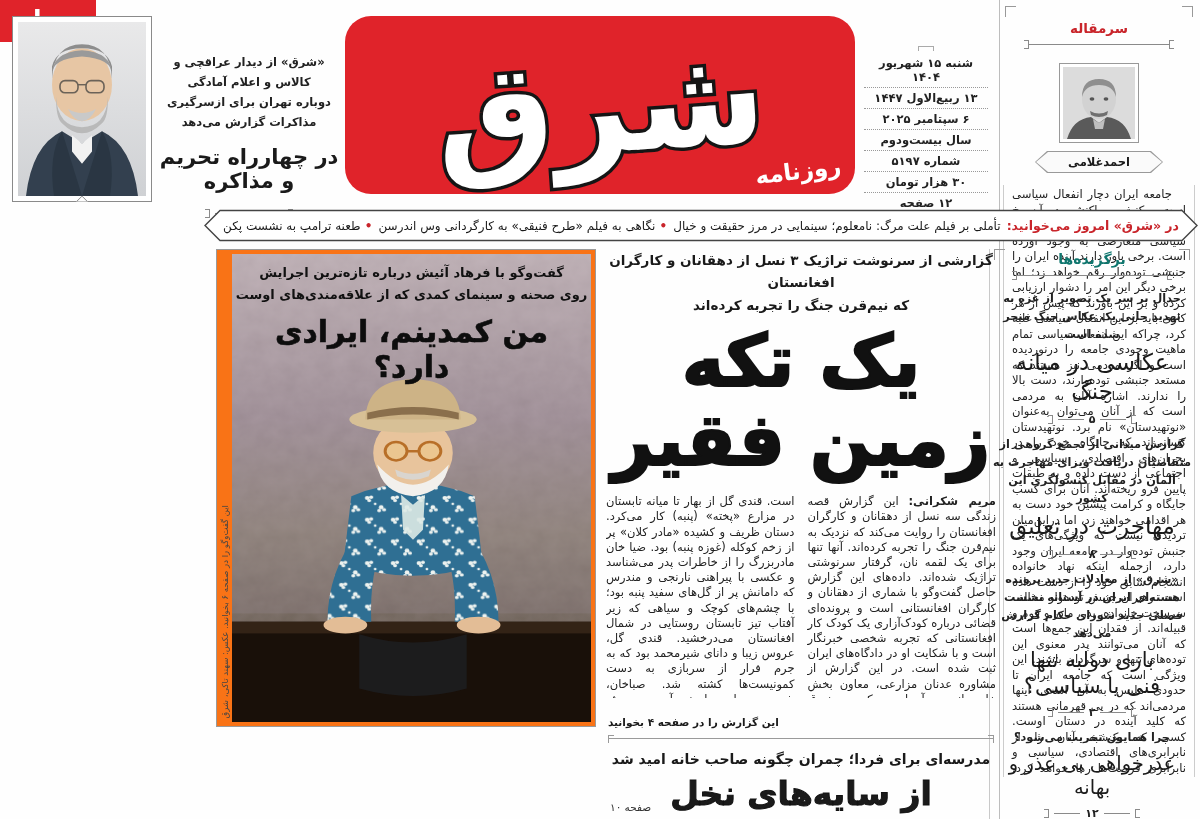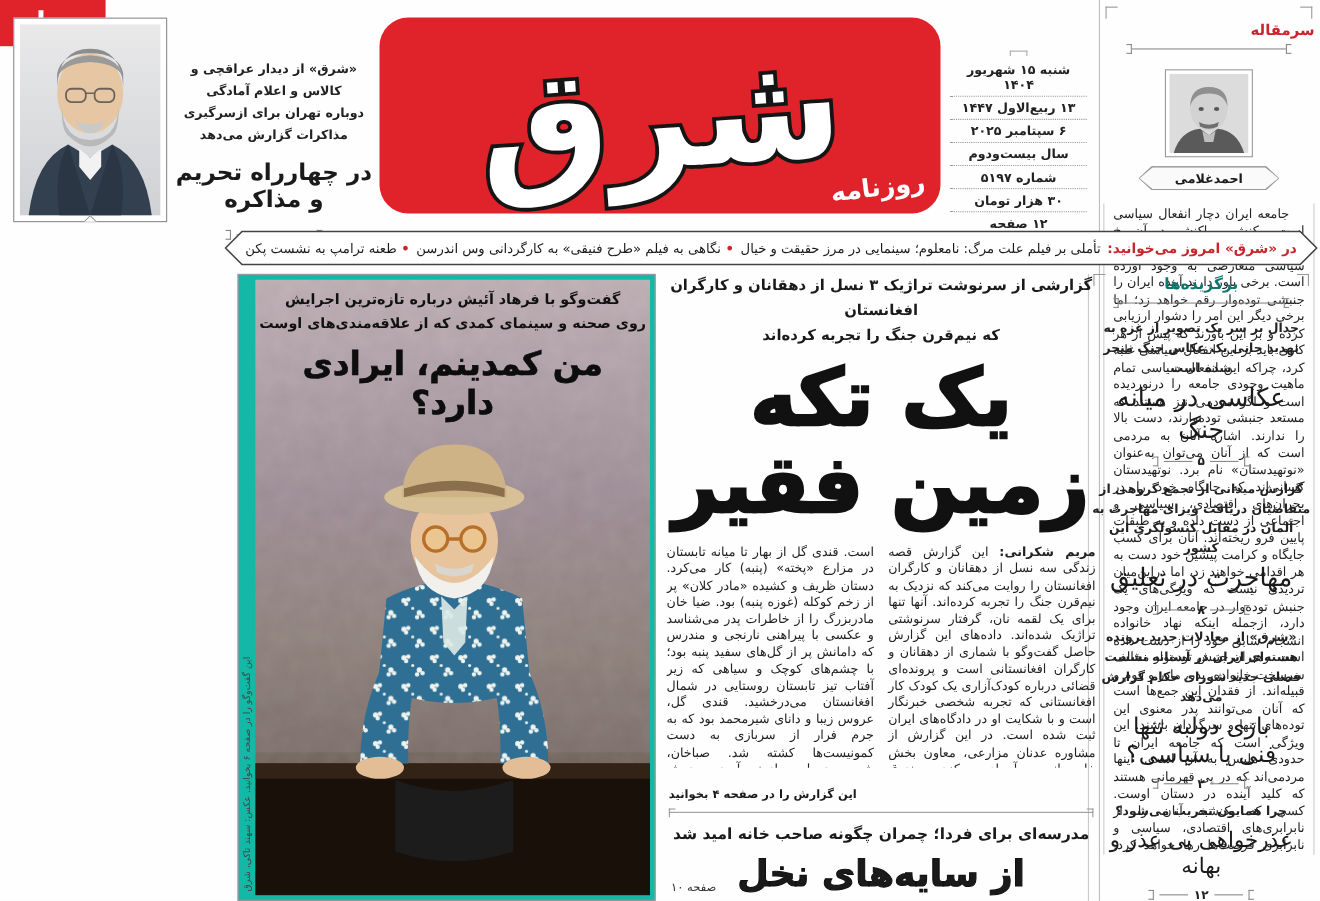--- a/index.html
+++ b/index.html
@@ -46,21 +46,21 @@
   .dateline .row { font-size:11.5px; font-weight:bold; text-align:center; padding:3px 2px;
                    border-bottom:1px dotted #999; color:#222; }
   .dateline .row:last-of-type { border-bottom:none; }
 
   
   .ed-vline { position:absolute; top:0; left:999px; width:1px; height:819px; background:#bdbdbd; }
   .editorial { position:absolute; top:6px; left:1003px; width:192px; height:810px; }
   .corner { position:absolute; width:11px; height:11px; }
   .corner.tl { border-top:1px solid #999; border-left:1px solid #999; left:2px; top:0; }
   .corner.tr { border-top:1px solid #999; border-right:1px solid #999; right:2px; top:0; }
-  .ed-title { color:#c9252b; font-weight:bold; font-size:13.5px;
+  .ed-title { text-align:center; color:#c9252b; font-weight:bold; font-size:13.5px;
               letter-spacing:6px; padding-top:14px; }
   .rule-caps { display:flex; align-items:center; justify-content:center; gap:0; margin-top:4px; }
   .rule-caps .pg-line { width:140px; }
   .ed-head { text-align:center; font-size:17px; font-weight:bold; margin-top:16px; }
   .ed-photo { width:80px; height:80px; border:1px solid #999; background:#fff; padding:3px;
               margin:14px auto 0; }
   .ed-photo svg { width:100%; height:100%; display:block; }
   .plate-outer { width:128px; height:22px; margin:8px auto 0; background:#999;
                  clip-path:polygon(12px 0,calc(100% - 12px) 0,100% 50%,calc(100% - 12px) 100%,12px 100%,0 50%); position:relative; }
   .plate-inner { position:absolute; inset:1px; background:#fafafa;
@@ -86,22 +86,22 @@
   .sb-title { color:#0f766e; font-weight:bold; font-size:14px; letter-spacing:5px; }
   .sb-item { margin-top:10px; }
   .sb-kicker { font-size:11.3px; font-weight:bold; line-height:1.6; color:#222; }
   .sb-head { font-weight:normal; margin-top:4px; letter-spacing:-.3px; line-height:1.25; }
   .h24 { font-size:23px; } .h22 { font-size:21px; } .h20 { font-size:19.5px; }
   .sb-item .pg { margin-top:7px; }
 
   .vline1 { position:absolute; top:249px; right:210px; width:1px; height:570px; background:#c9c9c9; }
 
   
-  .feature { position:absolute; top:249px; right:604px; left:216px; width:380px; height:570px;
-             border:1px solid #9a9a9a; background:#14b8a6; }
+  .feature { position:absolute; top:249px; right:604px; left:216px; width:380px; height:478px;
+             border:1px solid #9a9a9a; background:#f97316; }
   .photo-area { position:absolute; top:4px; right:4px; bottom:4px; left:15px; overflow:hidden; }
   .photo-area svg { width:100%; height:100%; display:block; }
   .feat-overlay { position:absolute; top:12px; left:15px; right:4px; text-align:center; z-index:3; }
   .feat-kicker { font-size:13px; font-weight:bold; line-height:1.7; color:#111; }
   .feat-head { font-size:30px; font-weight:bold; letter-spacing:-.5px; margin-top:8px; color:#0d0d0d;
                -webkit-text-stroke:.6px #0d0d0d; }
   .feat-caption { position:absolute; left:3px; bottom:8px; writing-mode:vertical-rl;
                   transform:rotate(180deg); font-size:8.5px; color:#444; letter-spacing:.5px; z-index:3; }
 
   

